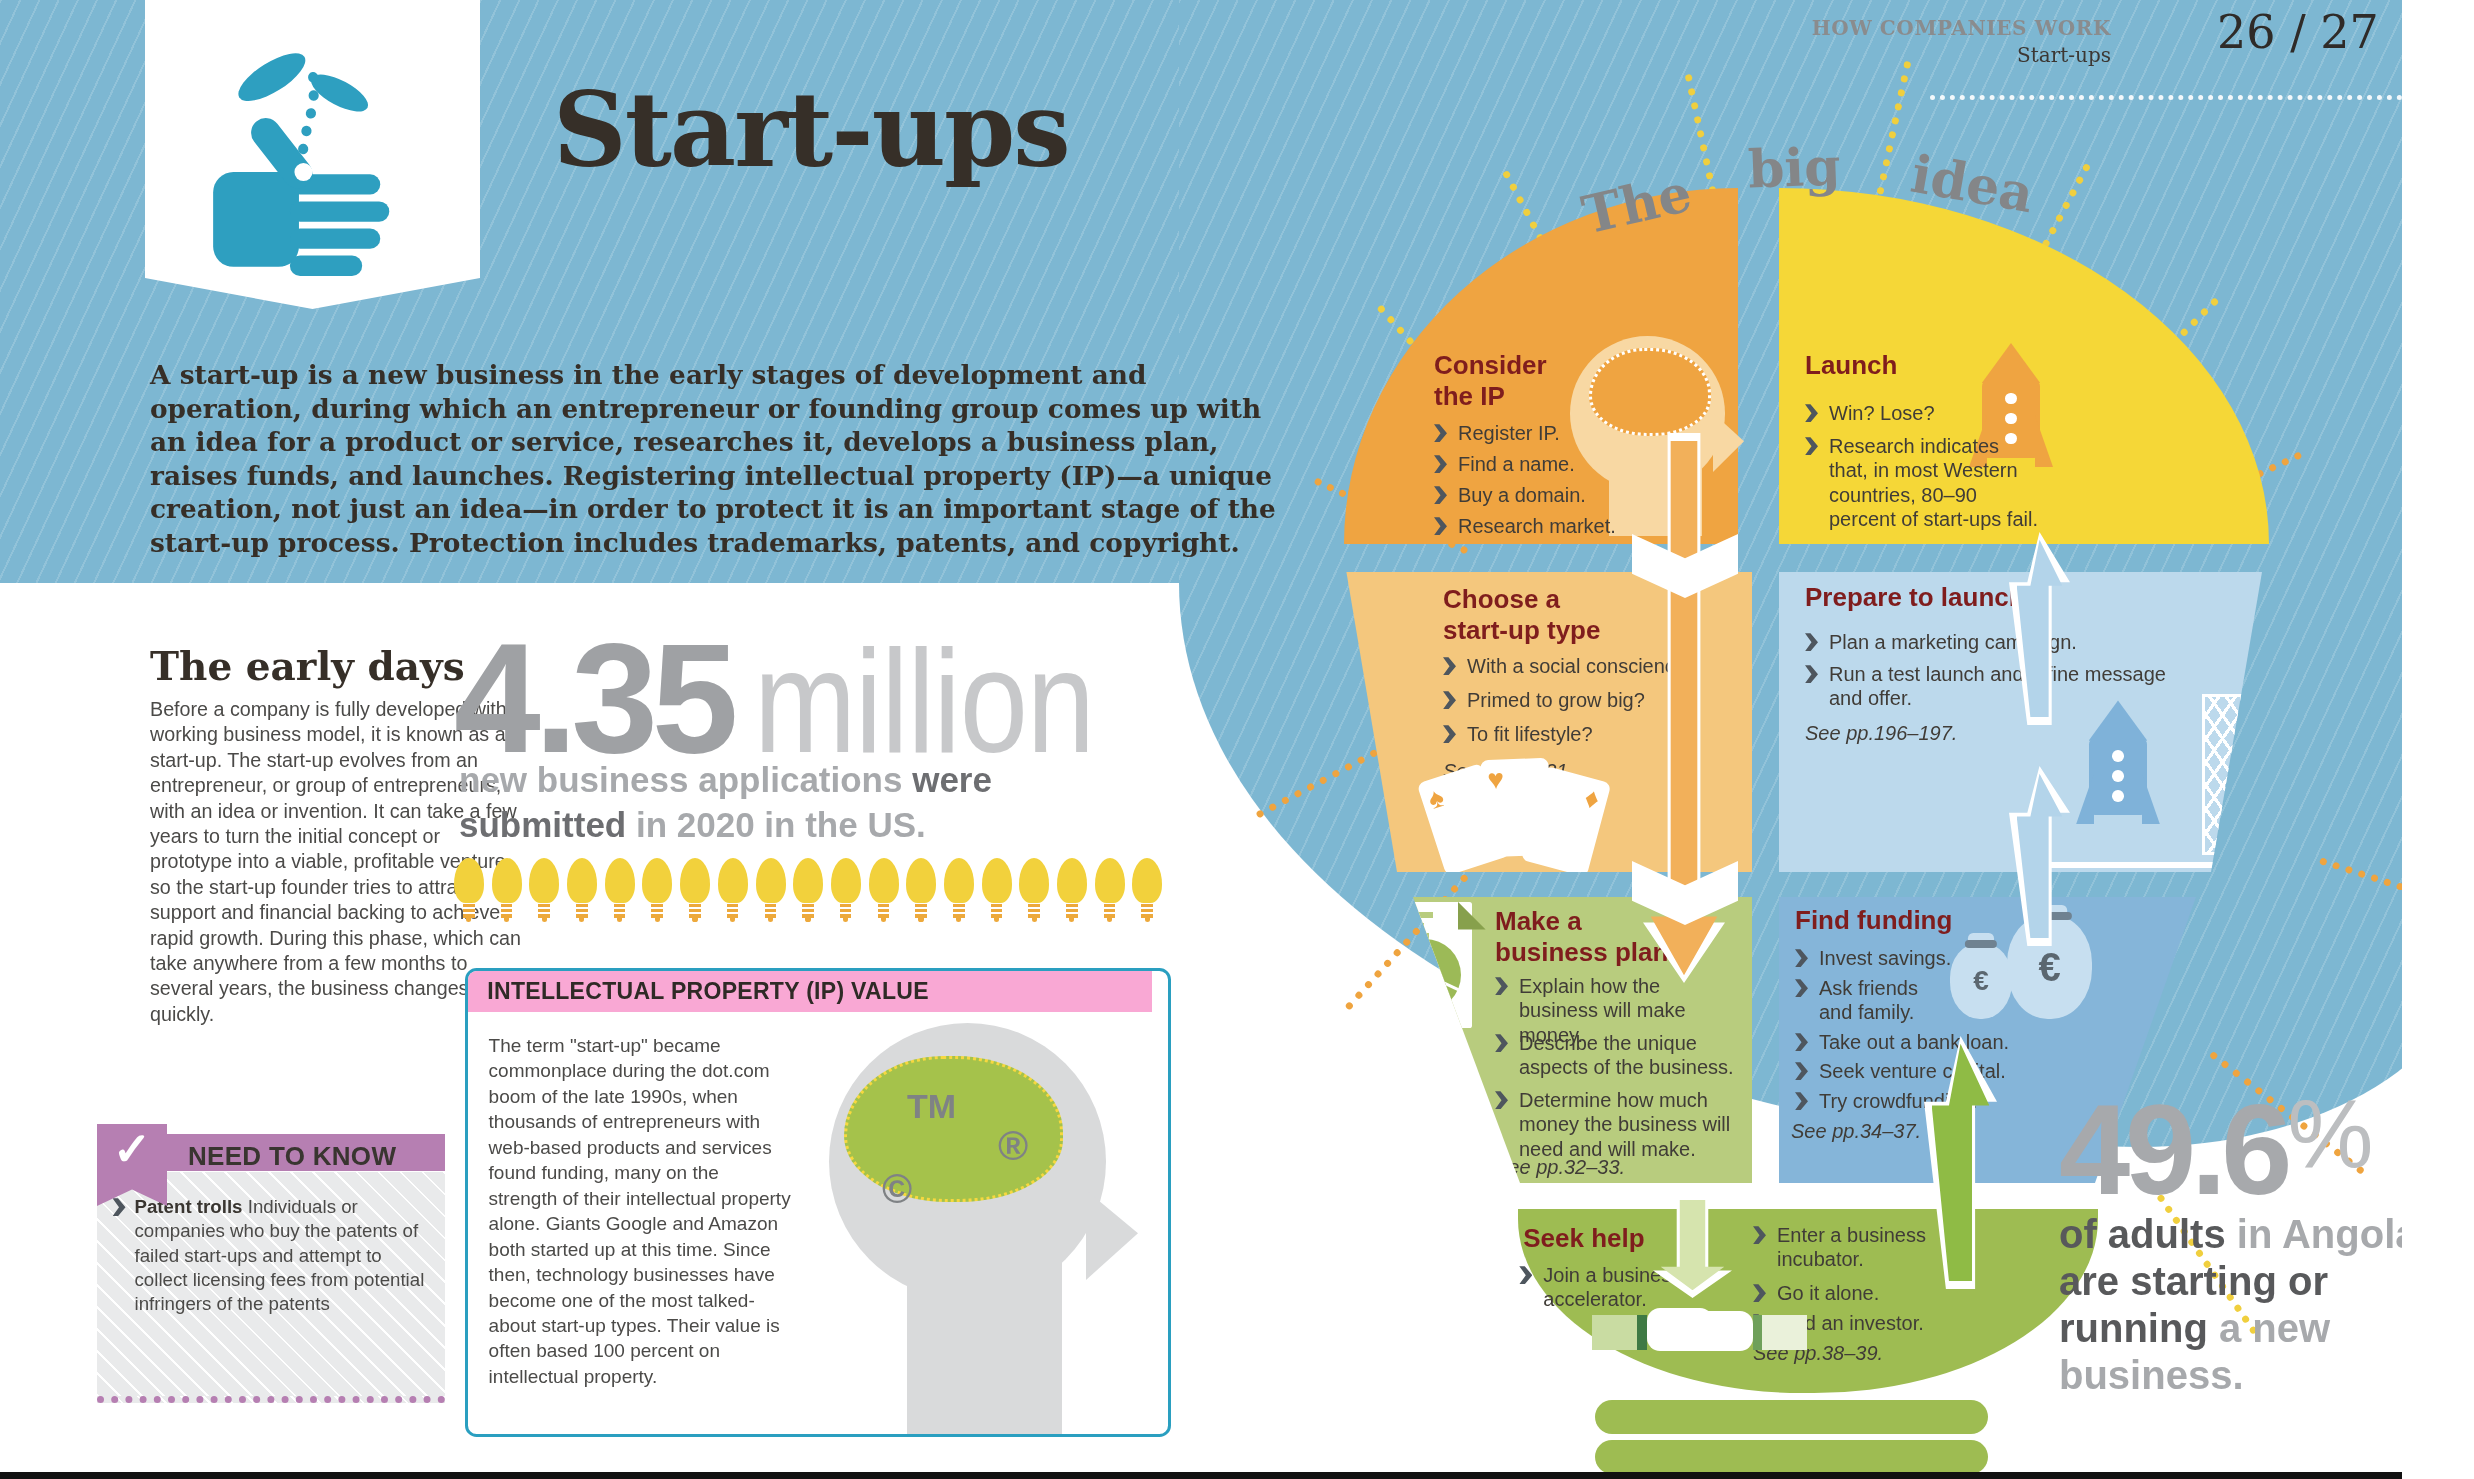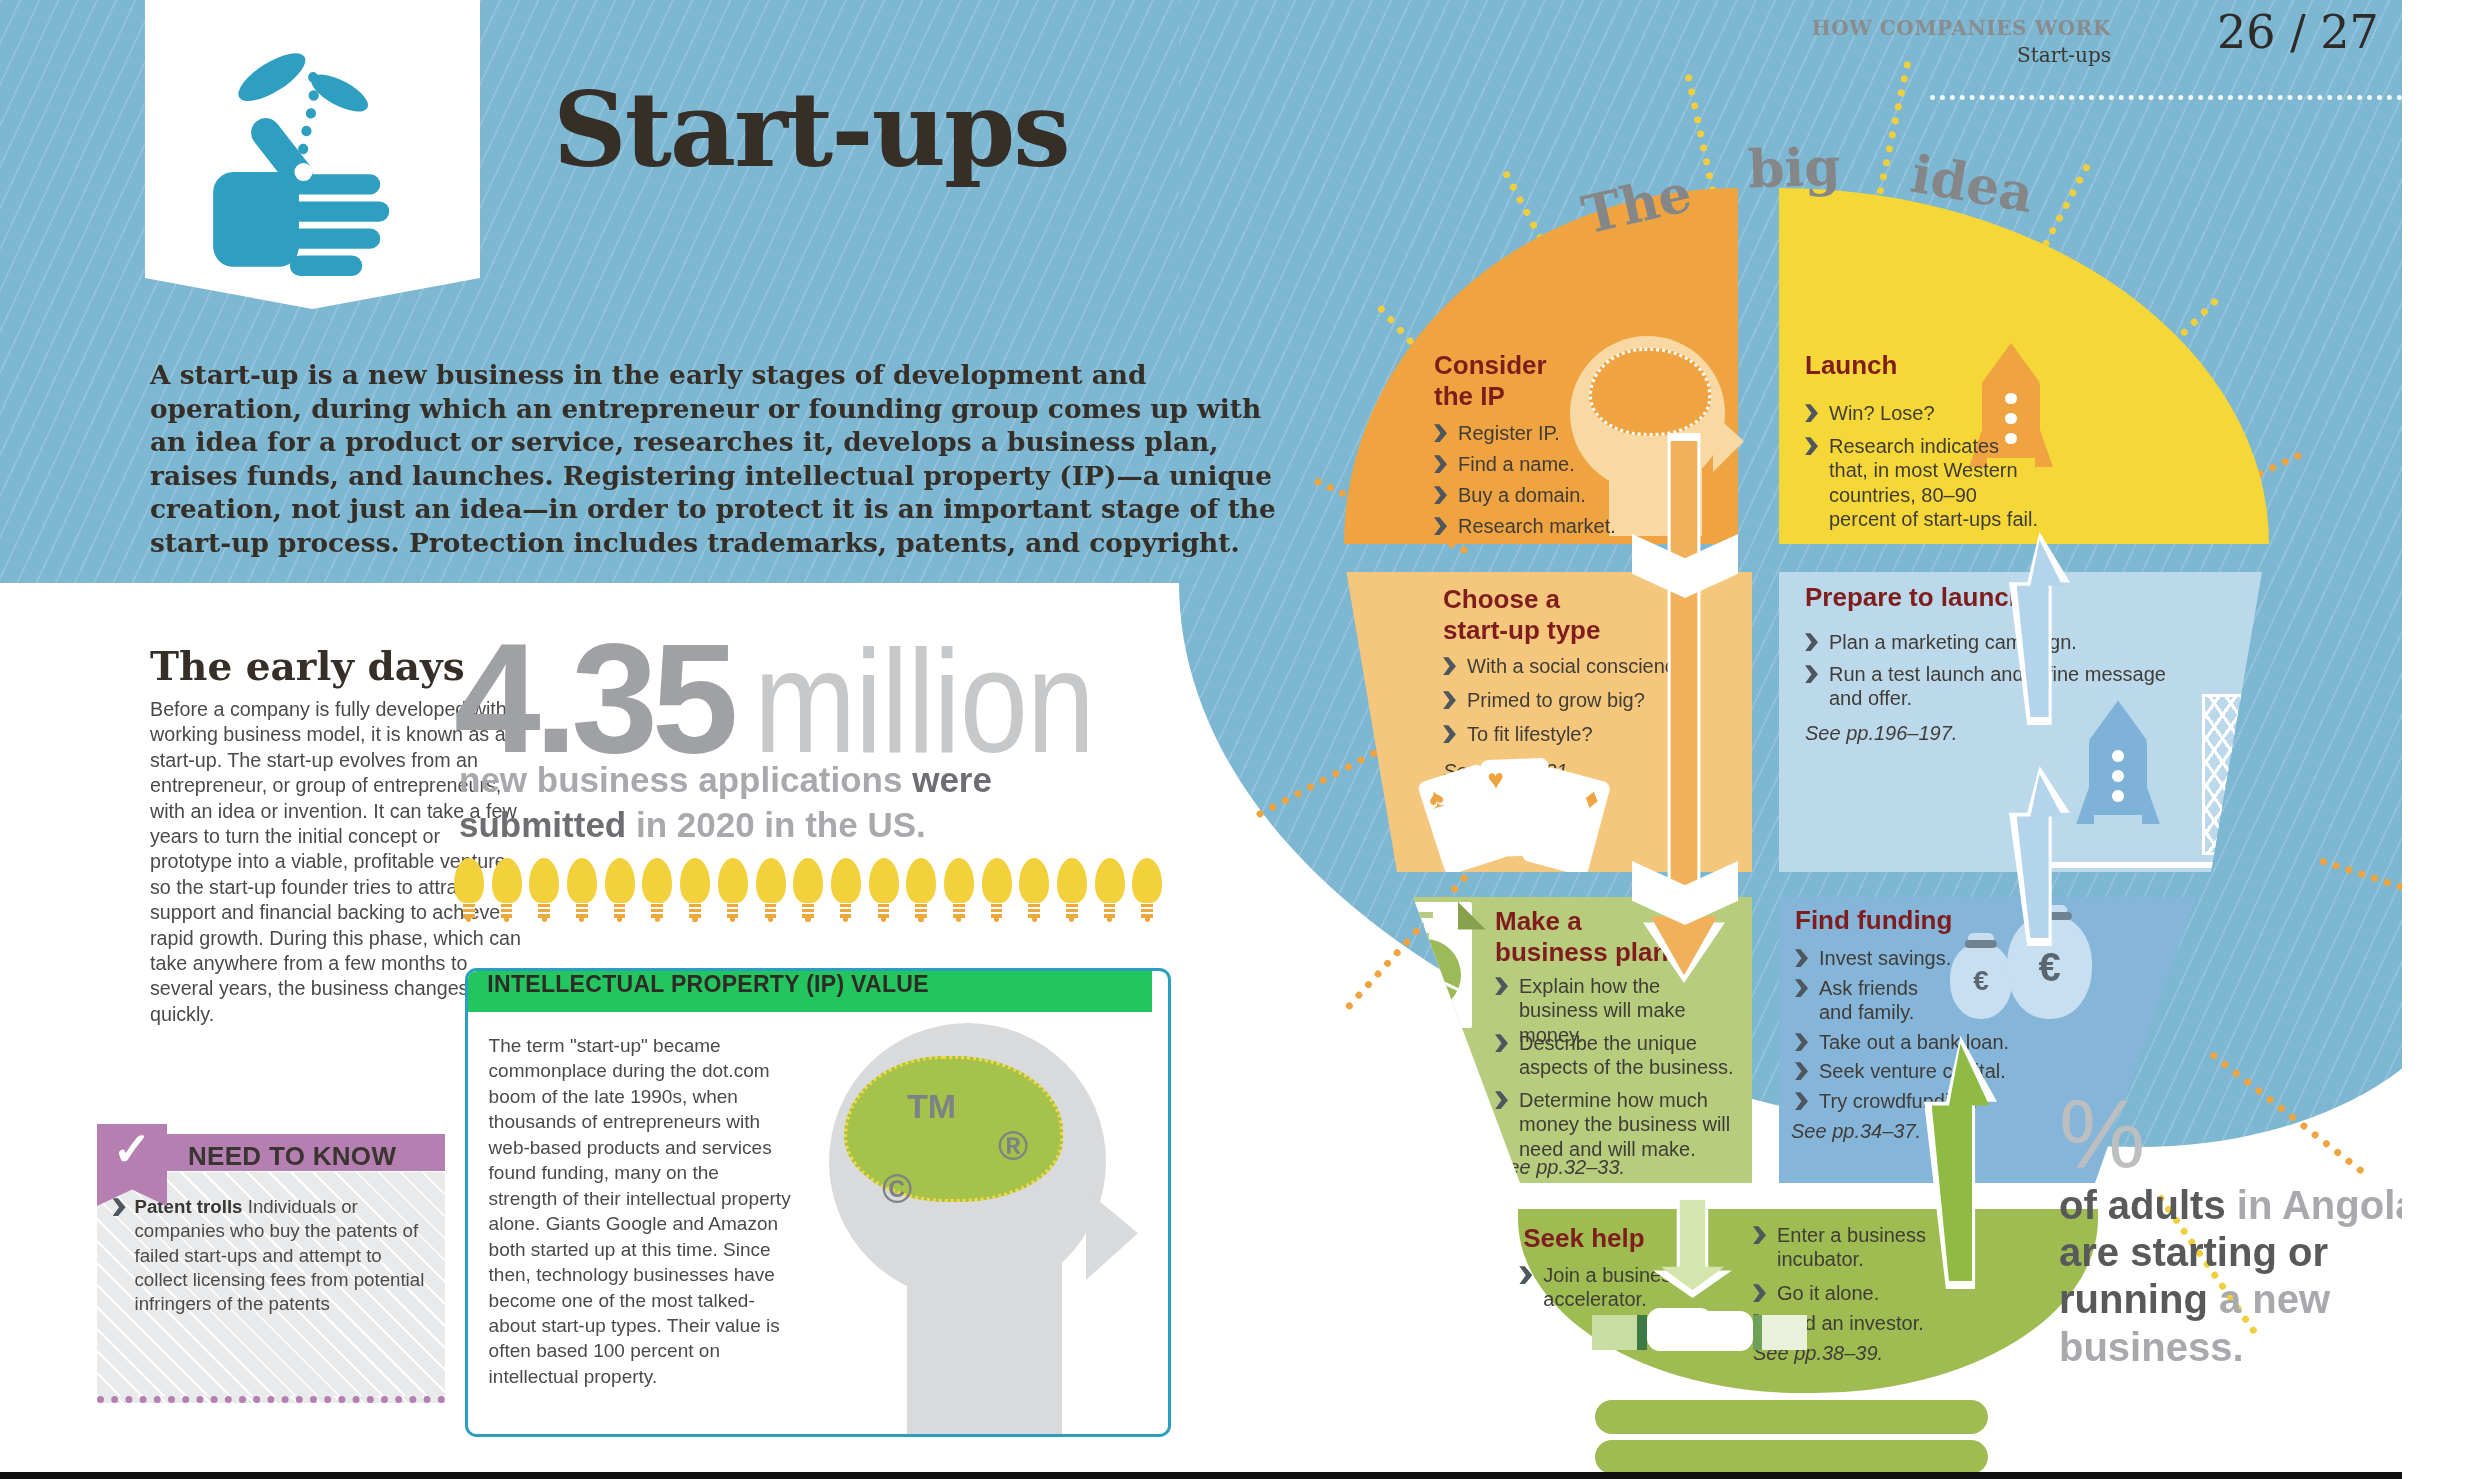--- a/index.html
+++ b/index.html
@@ -62,22 +62,22 @@
   .bulbicon{position:relative;width:30px;height:72px;}
   .bulbicon .glass{position:absolute;left:0;top:0;width:30px;height:45px;background:#f2d13c;
                    border-radius:50% 50% 38% 38% / 58% 58% 40% 40%;}
   .bulbicon .bbase{position:absolute;left:9px;top:46px;width:11.6px;height:13.5px;
                    background:repeating-linear-gradient(#eda93c 0 3.2px,#ffffff 3.2px 5.2px);}
   .bulbicon .btip{position:absolute;left:12.2px;top:60px;width:5.2px;height:3.9px;background:#eda93c;border-radius:0 0 2.6px 2.6px;}
 
   
   #ip-box{left:465px;top:968px;width:706px;height:469px;z-index:5;background:#fff;
           border:3.9px solid #2a9fc0;border-radius:11.6px;box-sizing:border-box;overflow:hidden;}
-  #ip-bar{position:absolute;left:0;top:0;right:16px;height:41px;background:#22c55e;
-          display:flex;padding-left:19.3px;}
+  #ip-bar{position:absolute;left:0;top:0;right:16px;height:41px;background:#f9a8d4;
+          display:flex;align-items:center;padding-left:19.3px;}
   #ip-bar span{font-size:23px;font-weight:800;color:#2f2a26;letter-spacing:0.3px;}
   #ip-text{position:absolute;left:20.6px;top:62px;width:303px;font-size:19px;line-height:1.34;color:#4b4a48;}
   
   #ip-fig{position:absolute;left:342px;top:26px;width:361px;height:445px;}
   #ip-skull{position:absolute;left:19.3px;top:26px;width:277px;height:277px;background:#d9dadb;border-radius:50%;}
   #ip-neck{position:absolute;left:97px;top:258px;width:155px;height:187px;background:#d9dadb;}
   #ip-nose{position:absolute;left:276px;top:193px;width:52px;height:90px;background:#d9dadb;
            clip-path:polygon(0 0,100% 48%,0 100%);}
   #ip-brain{position:absolute;left:34px;top:59px;width:213px;height:140px;background:#a5c24b;
             border:3.9px dotted #f7d83f;border-radius:48% 52% 50% 50% / 58% 55% 45% 48%;}
@@ -513,20 +513,21 @@
     <div class="outer clip-up"></div>
     <div class="inner clip-up" style="background:#b3d4ea;"></div>
   </div>
   <div class="arrow" style="left:1924px;top:1036px;width:73px;height:253px;">
     <div class="outer clip-up"></div>
     <div class="inner clip-up" style="background:#8fbb45;"></div>
   </div>
 
   <div class="abs" id="angola">
     <div id="ang-row">
+      <span id="ang-num">49.6</span>
       <span id="ang-pct">%</span>
     </div>
     <div class="ang-line"><span class="ang-dark">of adults </span><span class="ang-light">in Angola</span></div>
     <div class="ang-line"><span class="ang-dark">are starting or</span><span class="ang-light"></span></div>
     <div class="ang-line"><span class="ang-dark">running </span><span class="ang-light">a new</span></div>
     <div class="ang-line"><span class="ang-dark"></span><span class="ang-light">business.</span></div>
   </div>
 
   <div class="abs" id="bottom-strip"></div>
 </div>

